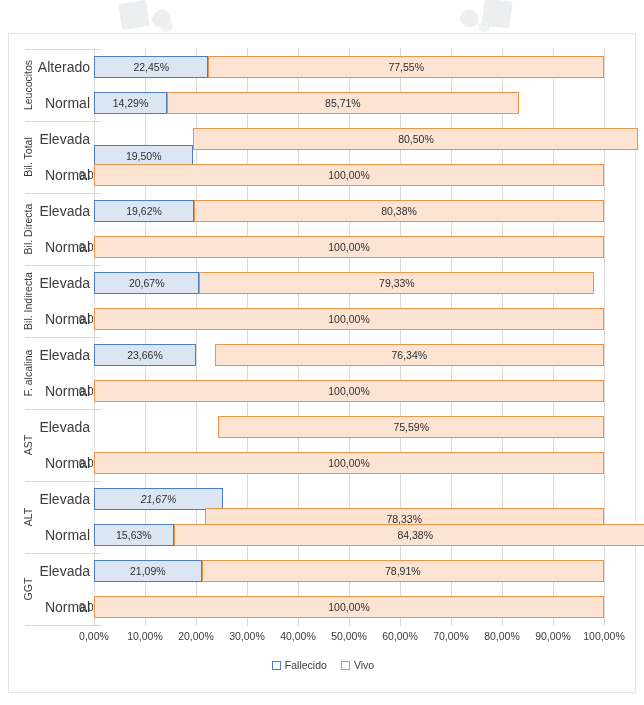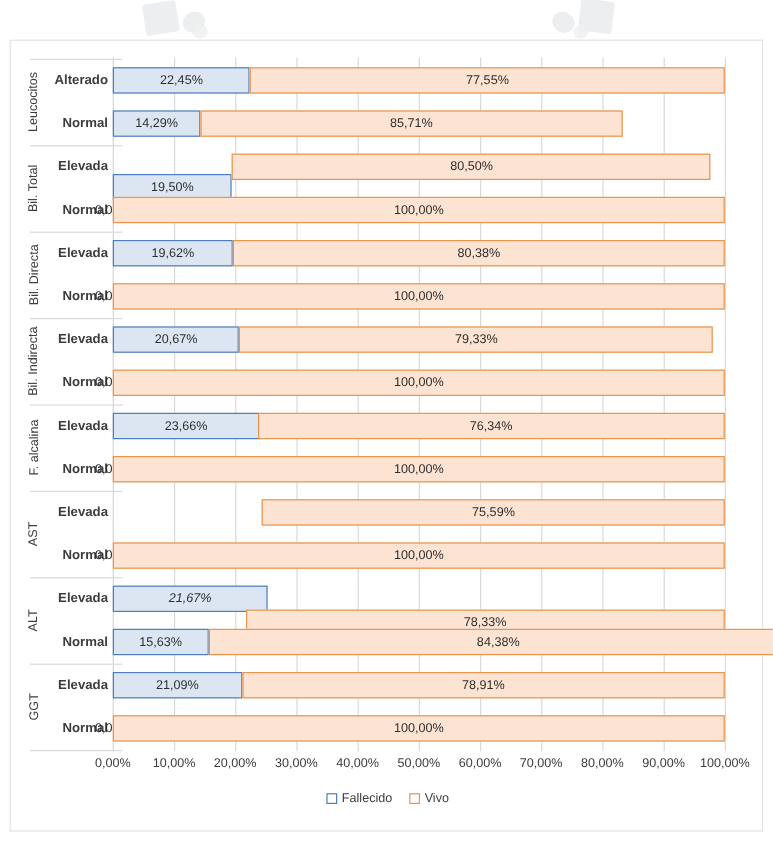--- a/index.html
+++ b/index.html
@@ -95,24 +95,23 @@
     transform: rotate(-90deg);
     white-space: nowrap;
     font-size: 10.5px;
     color: #3c3c3c;
   }
   .lvl-label {
     position: absolute;
     right: 4px;
     height: 36px;
     line-height: 36px;
-    font-size: 11px;
+    font-size: 14px;
     color: #3c3c3c;
     white-space: nowrap;
-    font-weight: bold;
   }
   .cat-vline {
     position: absolute;
     left: 85px;
     top: 14px;
     width: 0;
     height: 578px;
     border-left: 1px solid #d9d9d9;
   }
   .cat-topline, .cat-botline {
@@ -335,21 +334,21 @@
             <span class="seg-label">14,29%</span>
           </div>
           <div class="seg seg-orange" style="left: 72.879px; width: 352px;">
             <span class="seg-label">85,71%</span>
           </div>
         </div>
         <div class="bar-row" style="top: 80px;">
           <div class="seg seg-blue" style="left: 0px; width: 99.45px; margin-top: 17px;">
             <span class="seg-label">19,50%</span>
           </div>
-          <div class="seg seg-orange" style="left: 99.45px; width: 399px;">
+          <div class="seg seg-orange" style="left: 99.45px; width: 445px;">
             <span class="seg-label">80,50%</span>
           </div>
         </div>
         <div class="bar-row" style="top: 116px;">
           <div class="seg-zero" style="left: 0px;">
             <span class="seg-label">0,00%</span>
           </div>
           <div class="seg seg-orange" style="left: 0px; width: 510px;">
             <span class="seg-label">100,00%</span>
           </div>
@@ -380,21 +379,21 @@
         </div>
         <div class="bar-row" style="top: 260px;">
           <div class="seg-zero" style="left: 0px;">
             <span class="seg-label">0,00%</span>
           </div>
           <div class="seg seg-orange" style="left: 0px; width: 510px;">
             <span class="seg-label">100,00%</span>
           </div>
         </div>
         <div class="bar-row" style="top: 296px;">
-          <div class="seg seg-blue" style="left: 0px; width: 122px;">
+          <div class="seg seg-blue" style="left: 0px; width: 102px;">
             <span class="seg-label">23,66%</span>
           </div>
           <div class="seg seg-orange" style="left: 120.666px; width: 389.334px;">
             <span class="seg-label">76,34%</span>
           </div>
         </div>
         <div class="bar-row" style="top: 332px;">
           <div class="seg-zero" style="left: 0px;">
             <span class="seg-label">0,00%</span>
           </div>

